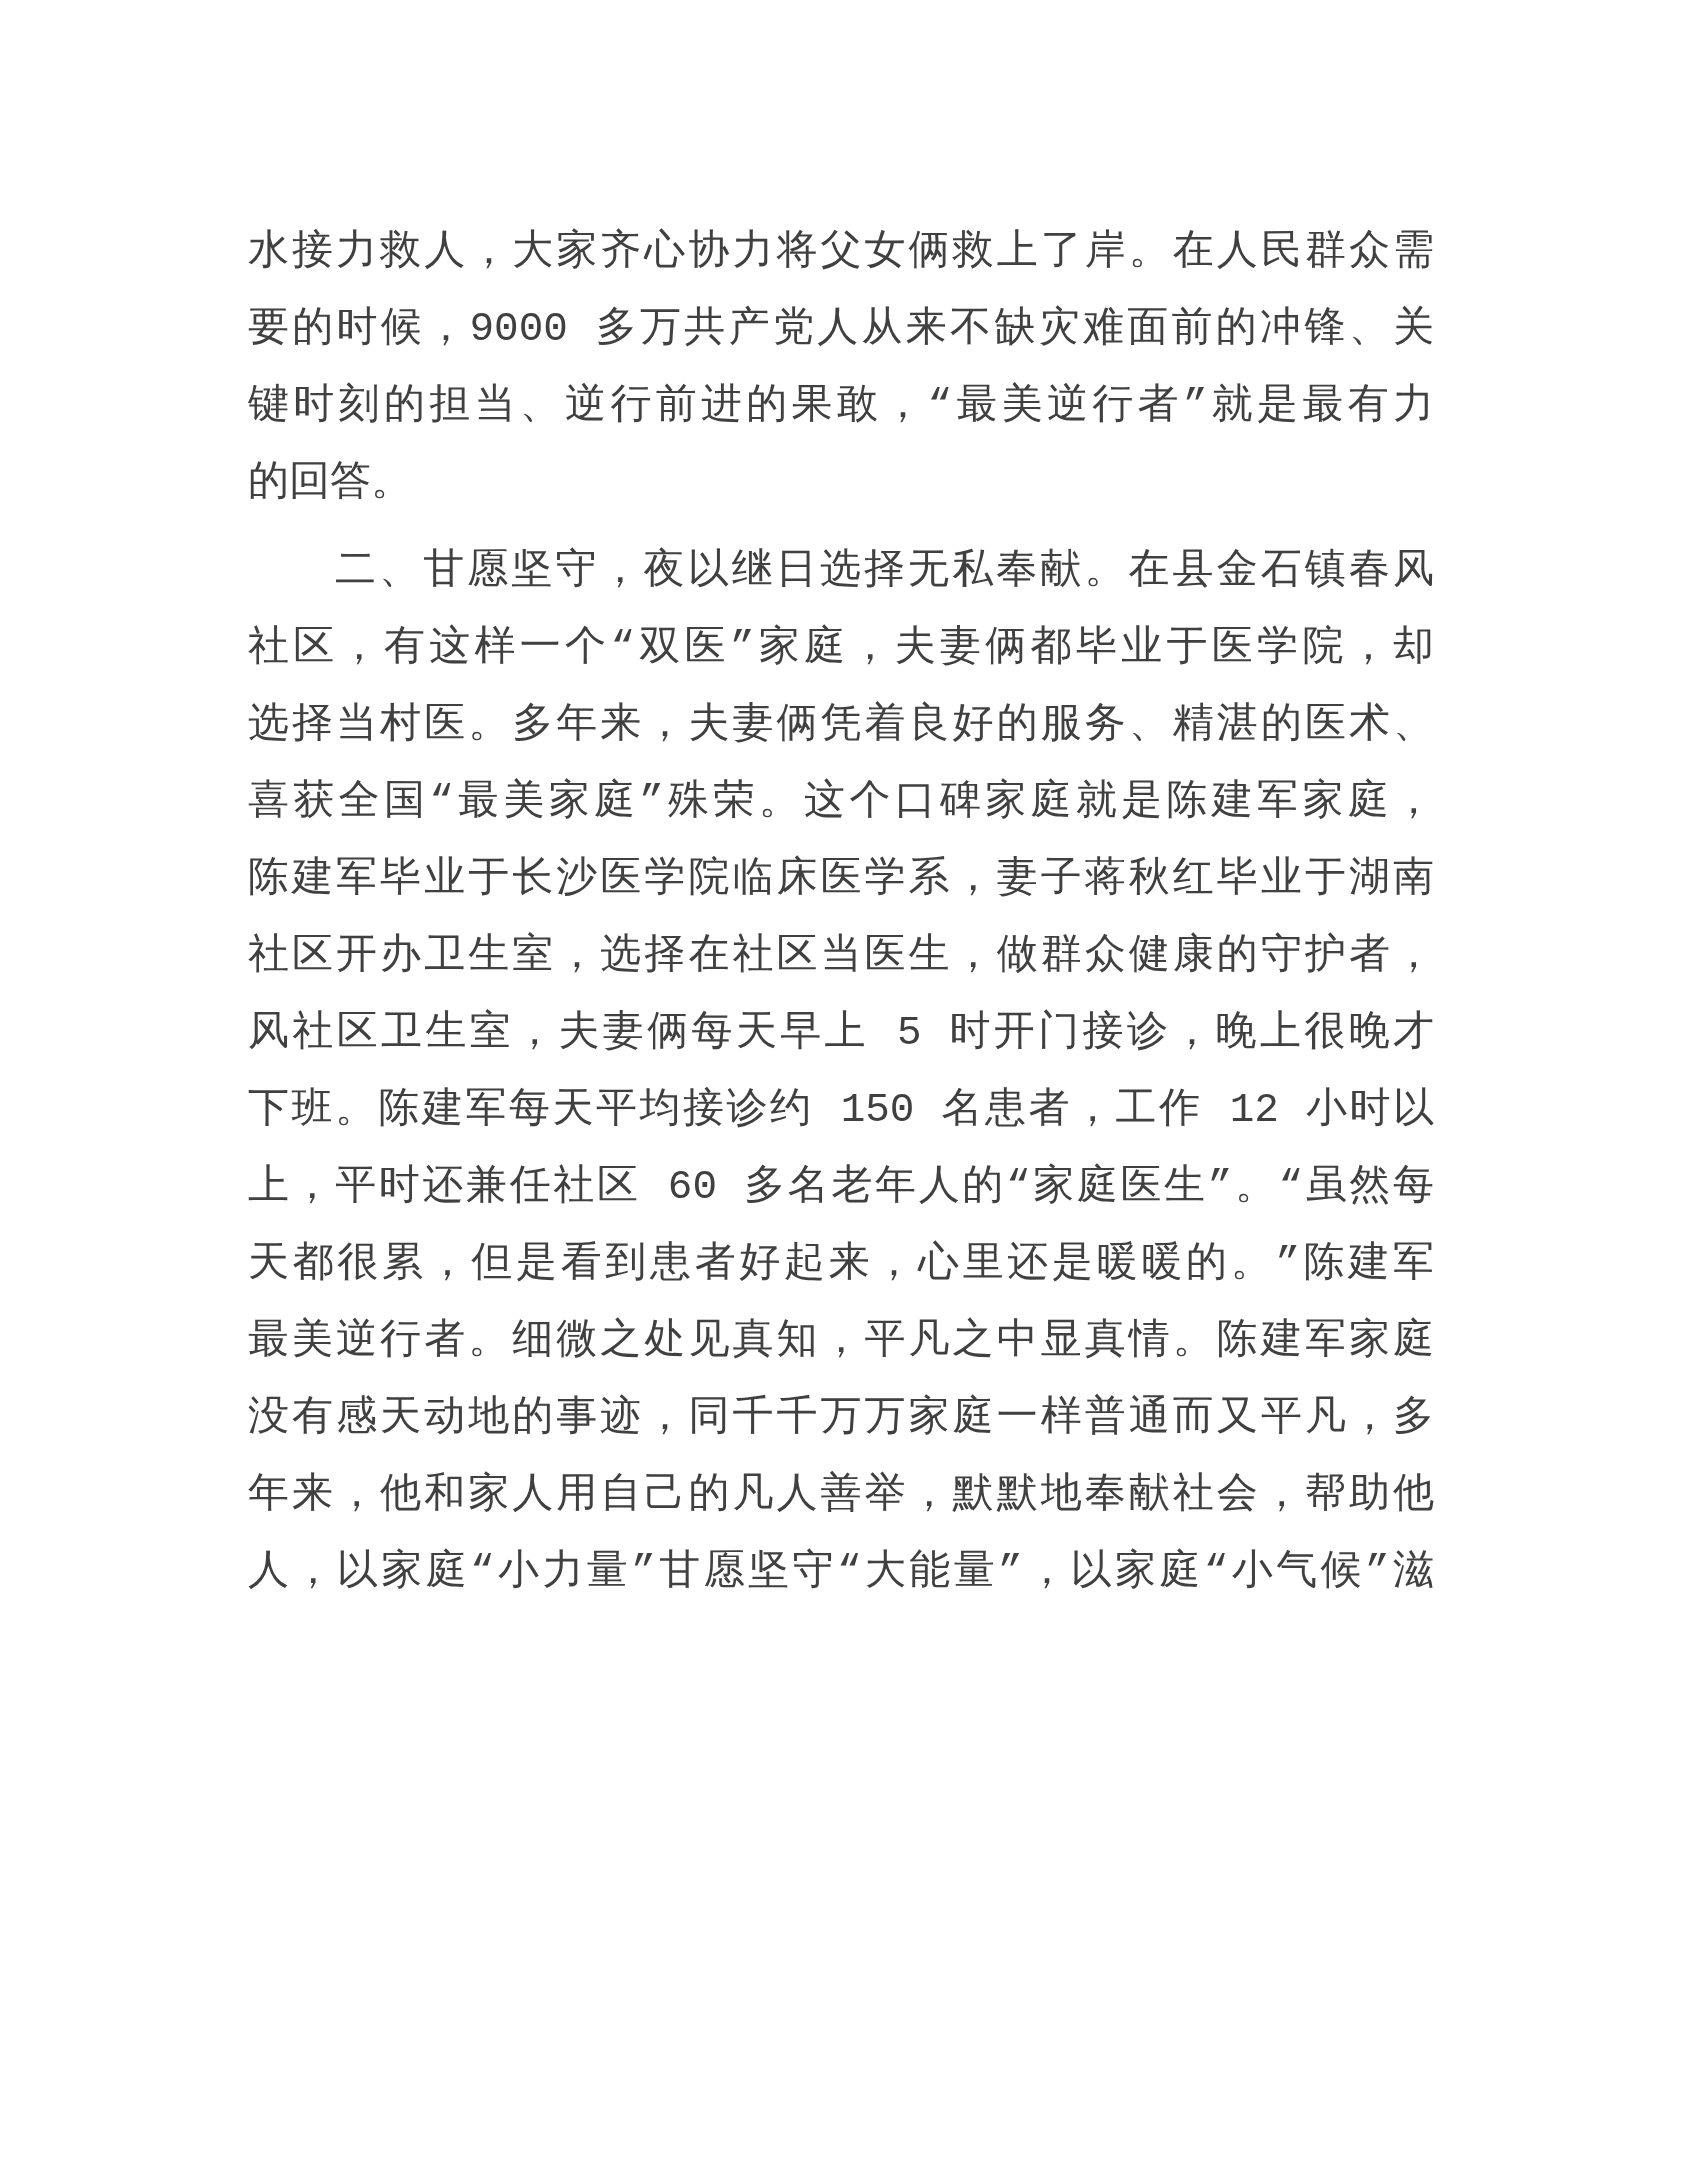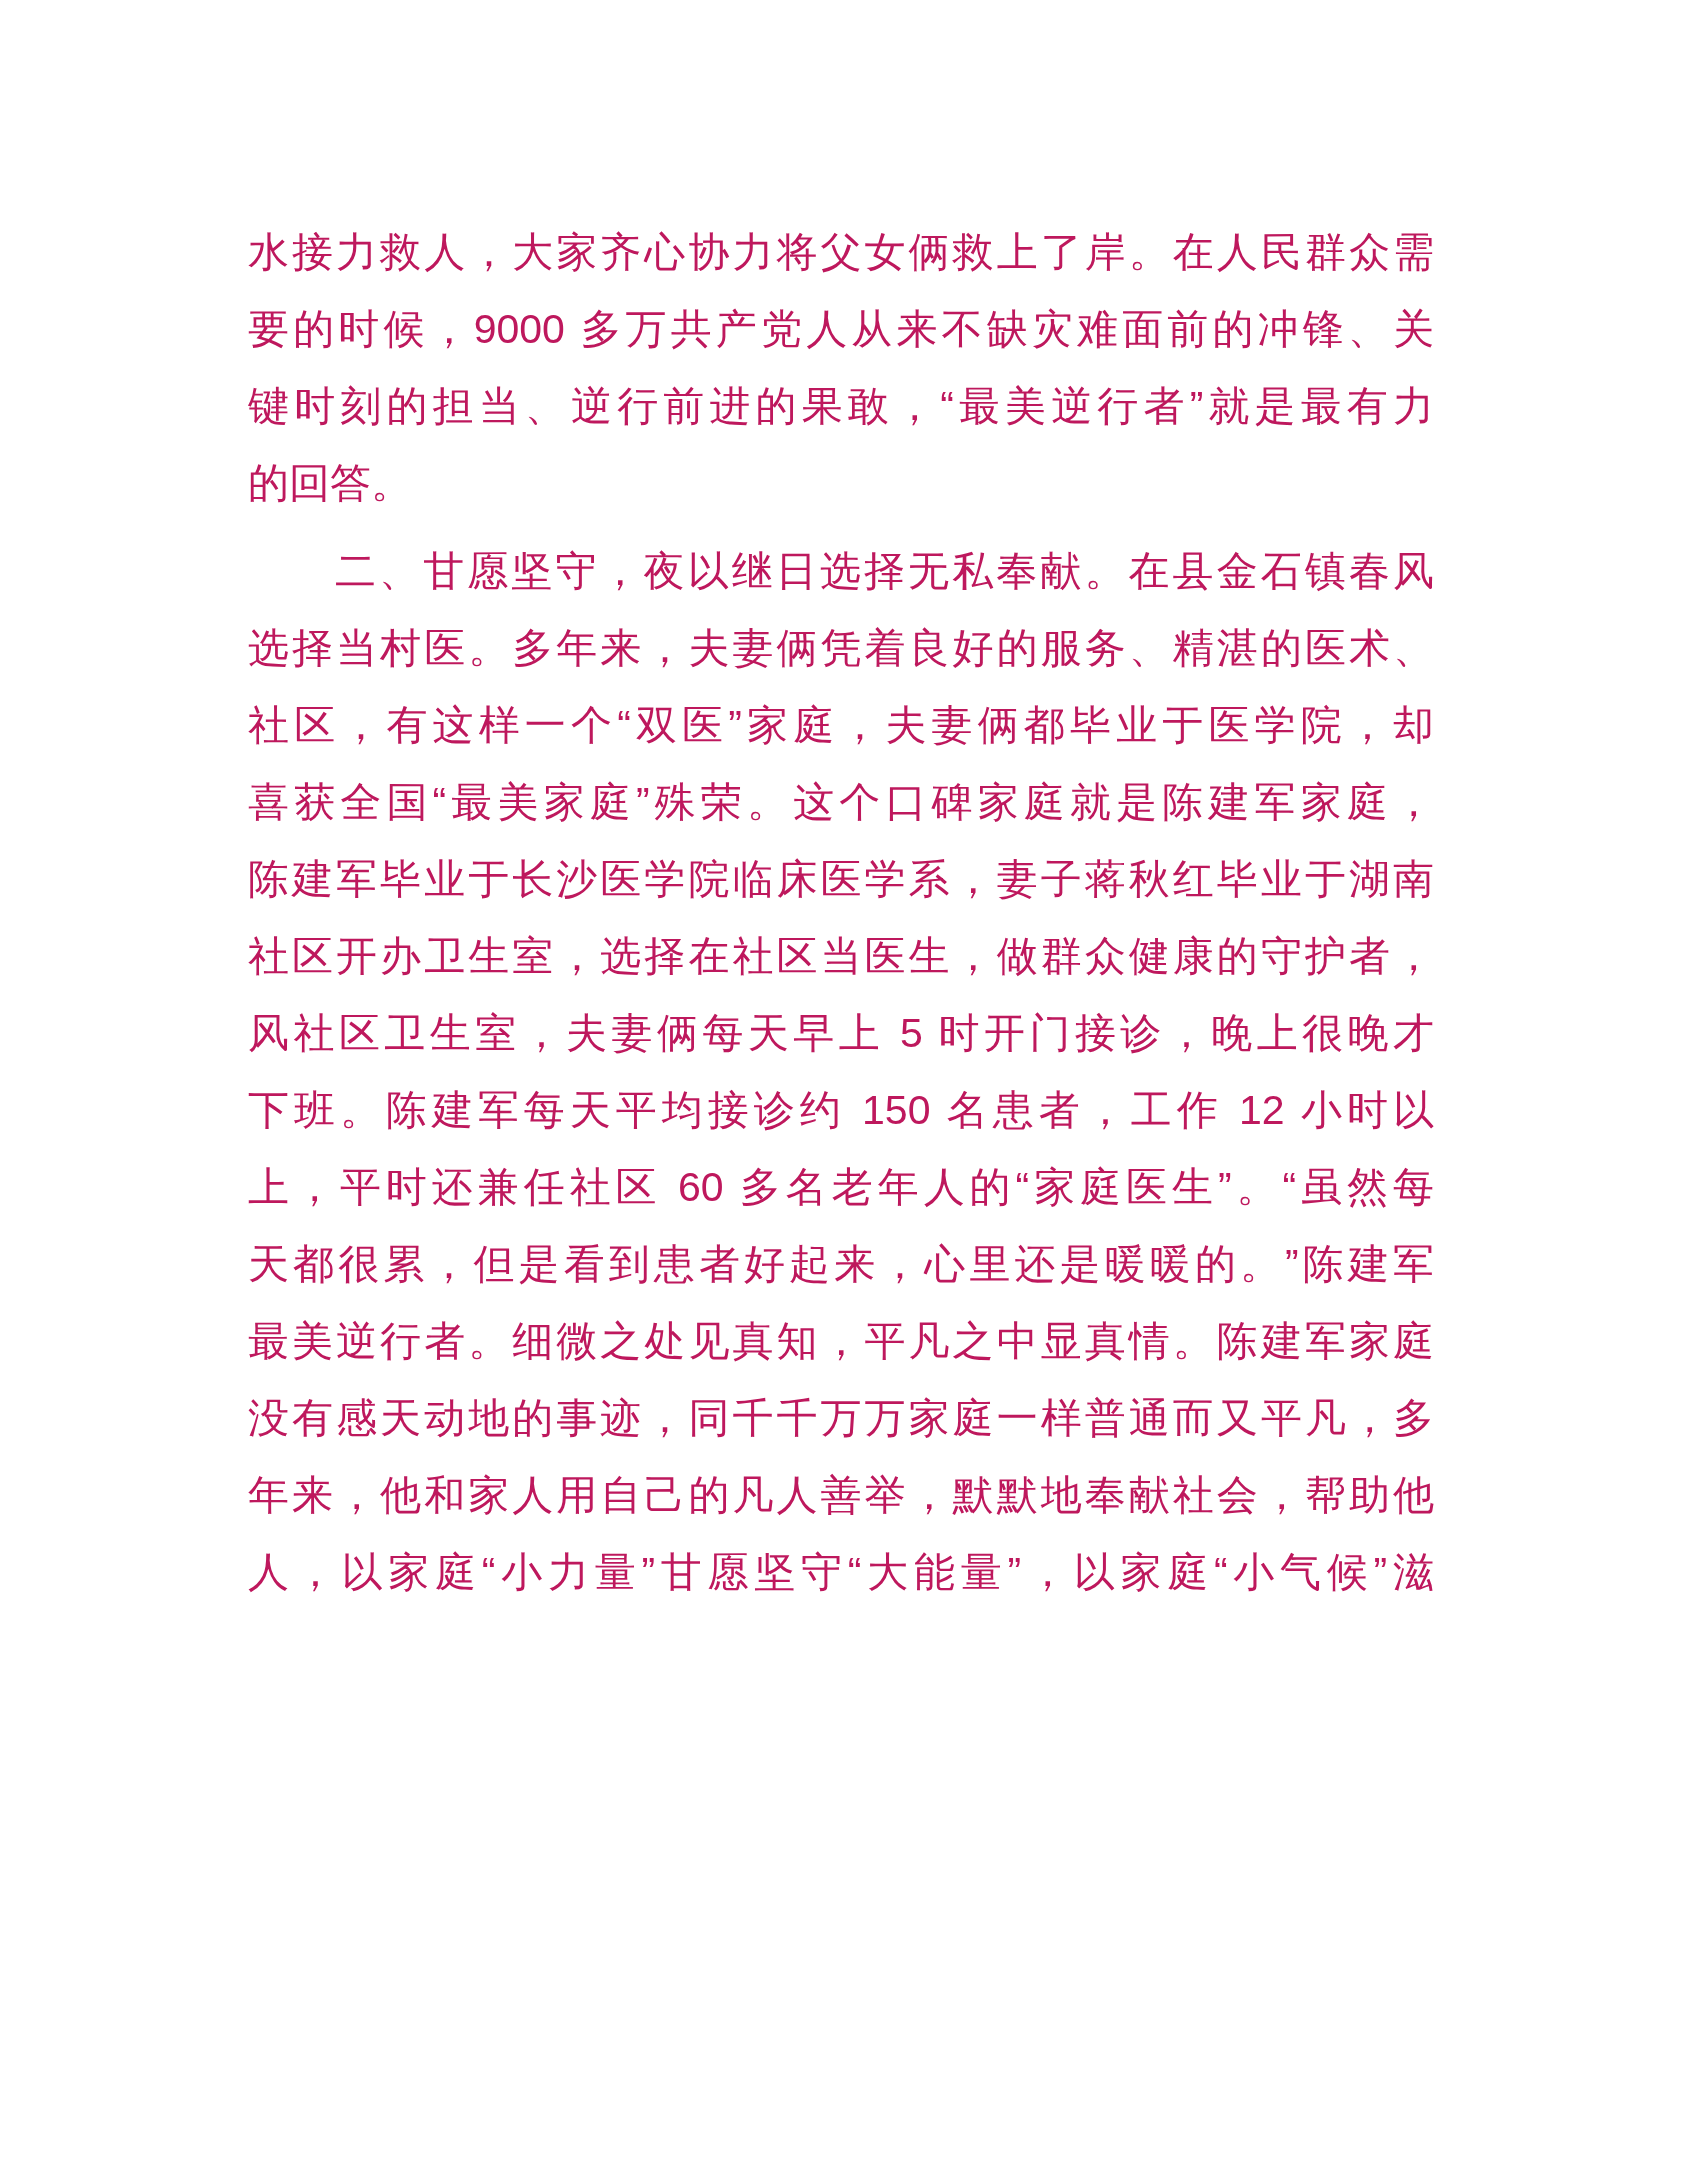--- a/index.html
+++ b/index.html
@@ -2,22 +2,22 @@
 <html><head>
 <meta charset="utf-8">
 <style>
   html, body { margin: 0; padding: 0; background: #ffffff; }
   body { width: 1683px; height: 2178px; position: relative; overflow: hidden; }
   .page {
     position: absolute; left: 0; top: 0; width: 1683px; height: 2178px; background: #ffffff;
   }
   .body-text {
     position: absolute; left: 248px; top: 214px; width: 1186px;
-    font-family: Liberation Sans, sans-serif;
-    font-size: 41px; color: #be185d;
+    font-family: Liberation Mono, monospace;
+    font-size: 41px; color: #404040;
   }
   .para { margin: 0; }
   .para + .para { margin-top: 11px; }
   .line {
     display: block; height: 77px; line-height: 77px; white-space: nowrap;
     text-align: justify; text-align-last: justify;
   }
   .line.last { text-align-last: left; }
   .line.indent { padding-left: 87px; }
 </style>
@@ -27,22 +27,22 @@
 <div class="page">
   <div class="body-text">
     <p class="para">
       <span class="line">水接力救人，大家齐心协力将父女俩救上了岸。在人民群众需</span>
       <span class="line">要的时候，9000 多万共产党人从来不缺灾难面前的冲锋、关</span>
       <span class="line">键时刻的担当、逆行前进的果敢，“最美逆行者”就是最有力</span>
       <span class="line last">的回答。</span>
     </p>
     <p class="para">
       <span class="line indent">二、甘愿坚守，夜以继日选择无私奉献。在县金石镇春风</span>
+      <span class="line">社区，有这样一个“双医”家庭，夫妻俩都毕业于医学院，却</span>
       <span class="line">选择当村医。多年来，夫妻俩凭着良好的服务、精湛的医术、</span>
-      <span class="line">社区，有这样一个“双医”家庭，夫妻俩都毕业于医学院，却</span>
       <span class="line">喜获全国“最美家庭”殊荣。这个口碑家庭就是陈建军家庭，</span>
       <span class="line">陈建军毕业于长沙医学院临床医学系，妻子蒋秋红毕业于湖南</span>
       <span class="line">社区开办卫生室，选择在社区当医生，做群众健康的守护者，</span>
       <span class="line">风社区卫生室，夫妻俩每天早上 5 时开门接诊，晚上很晚才</span>
       <span class="line">下班。陈建军每天平均接诊约 150 名患者，工作 12 小时以</span>
       <span class="line">上，平时还兼任社区 60 多名老年人的“家庭医生”。“虽然每</span>
       <span class="line">天都很累，但是看到患者好起来，心里还是暖暖的。”陈建军</span>
       <span class="line">最美逆行者。细微之处见真知，平凡之中显真情。陈建军家庭</span>
       <span class="line">没有感天动地的事迹，同千千万万家庭一样普通而又平凡，多</span>
       <span class="line">年来，他和家人用自己的凡人善举，默默地奉献社会，帮助他</span>

